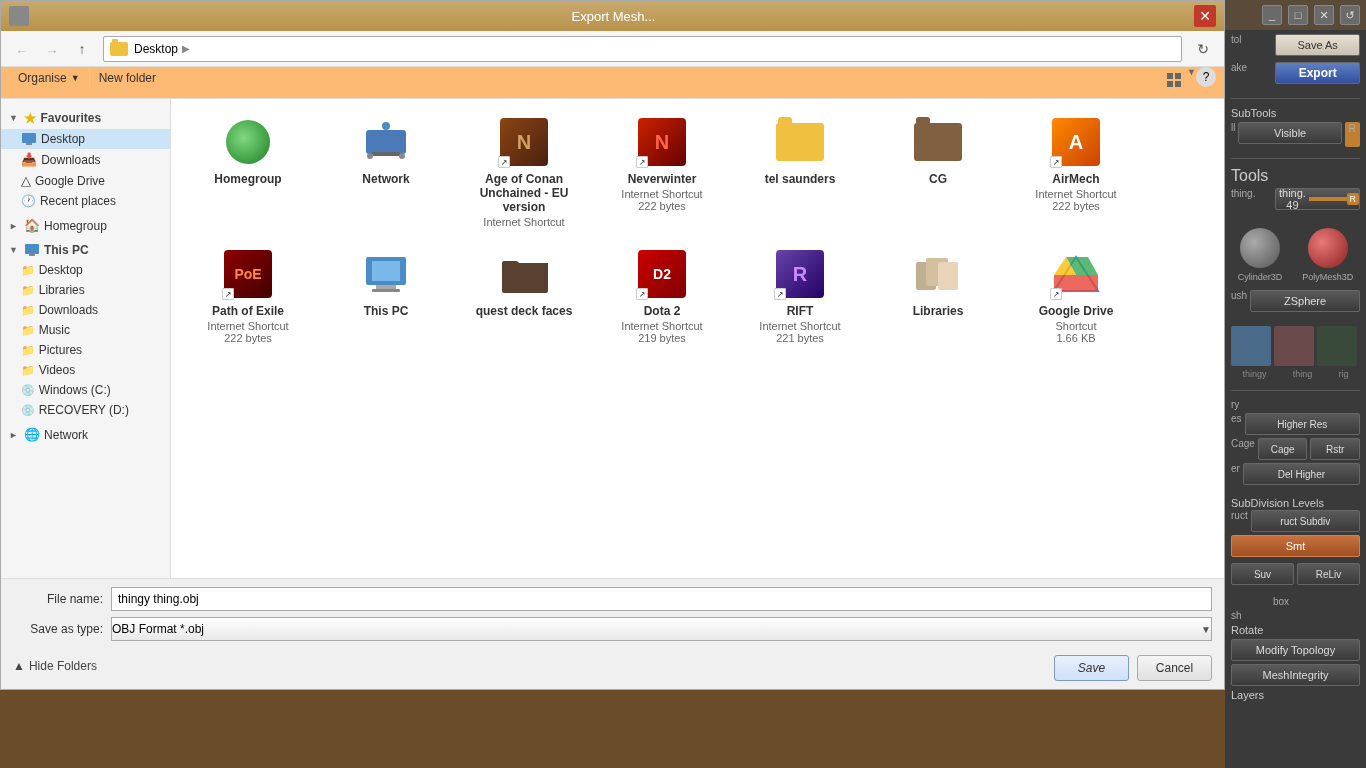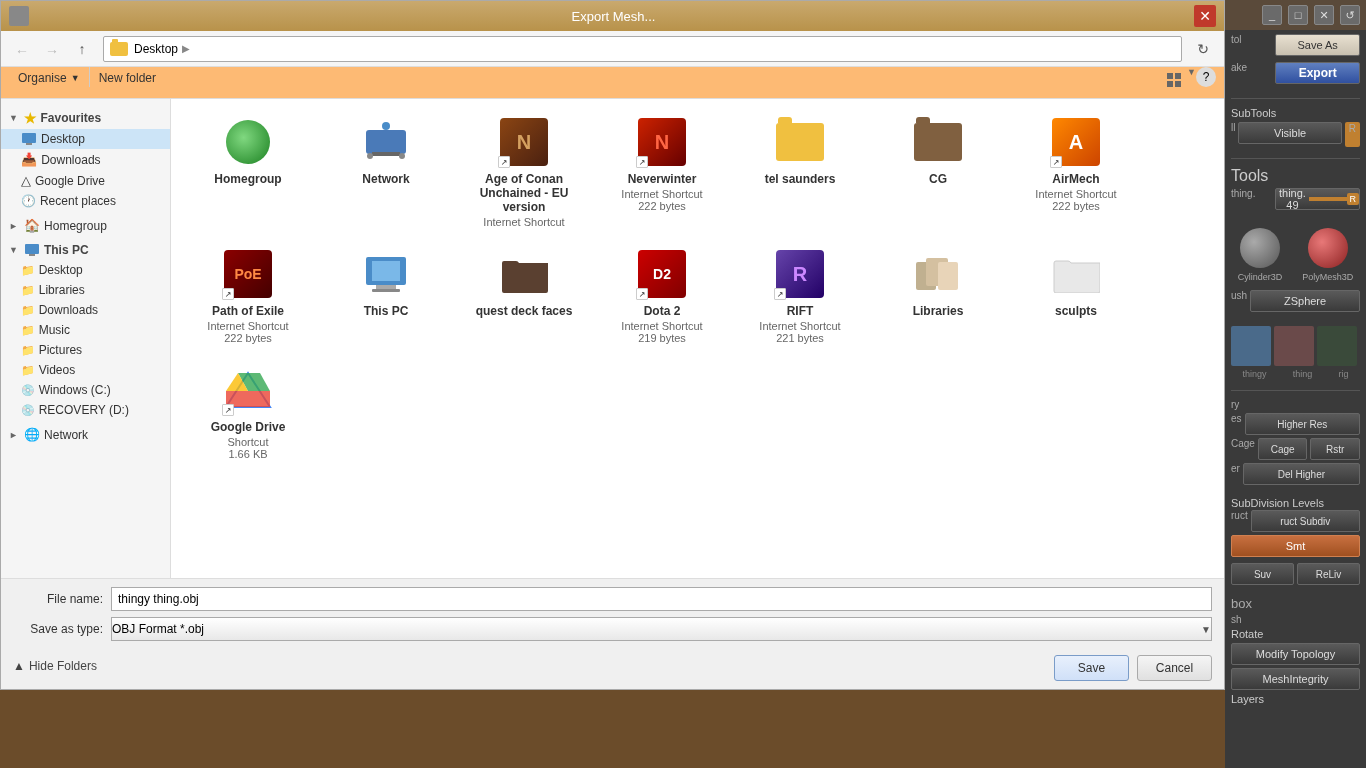--- a/index.html
+++ b/index.html
@@ -323,20 +323,21 @@
       border: 1px solid #aaa;
       background: linear-gradient(to bottom, #f5f5f5, #e0e0e0);
       border-radius: 3px;
       cursor: pointer;
       font-size: 12px;
       color: #333;
     }
     .dialog-btn.primary {
       background: linear-gradient(to bottom, #e8f0fc, #d0e0f8);
       border-color: #7a9cc8;
+      font-style: italic;
     }
 
     
     .right-panel {
       position: absolute;
       top: 0; right: 0;
       width: 141px; height: 768px;
       background: #3a3a3a;
       display: flex;
       flex-direction: column;
@@ -760,28 +761,20 @@
         <div class="file-icon">
           <svg width="48" height="40" viewBox="0 0 48 40">
             <rect x="2" y="8" width="20" height="28" rx="2" fill="#c0b090"></rect>
             <rect x="12" y="4" width="22" height="28" rx="2" fill="#d4c0a0"></rect>
             <rect x="24" y="8" width="20" height="28" rx="2" fill="#e8d4b8"></rect>
           </svg>
         </div>
         <div class="file-name">Libraries</div>
       </div>
 
-      <div class="file-item">
-        <div class="file-icon">
-          <svg width="48" height="38" viewBox="0 0 48 38">
-            <path d="M2,8 Q2,6 4,6 L16,6 Q18,6 19,8 L48,8 L48,36 Q48,38 46,38 L4,38 Q2,38 2,36 Z" fill="#e8e8e8" stroke="#ccc" stroke-width="1"></path>
-          </svg>
-        </div>
-        <div class="file-name">sculpts</div>
-      </div>
 
       <div class="file-item">
         <div class="file-icon" style="position:relative;">
           <svg width="48" height="42" viewBox="0 0 48 42">
             <polygon points="24,4 46,38 2,38" fill="none" stroke="#4285f4" stroke-width="2"></polygon>
             <polygon points="14,4 36,4 46,22 24,22" fill="#34a853" opacity="0.8"></polygon>
             <polygon points="2,22 14,4 24,22" fill="#fbbc05" opacity="0.8"></polygon>
             <polygon points="24,22 46,22 46,38 2,38 2,22" fill="#ea4335" opacity="0.8"></polygon>
           </svg>
           <div class="shortcut-arrow">↗</div>
@@ -931,21 +924,21 @@
       <div class="rp-btn accent" style="flex:1;">Smt</div>
     </div>
     <div class="rp-row">
       <div class="rp-btn-half">Suv</div>
       <div class="rp-btn-half">ReLiv</div>
     </div>
   </div>
 
   <div class="rp-section">
     <div class="rp-row">
-      <span style="color:#aaa;font-size:13px;">box</span>
+      <span style="color:#aaa;font-size:10px;margin-left:42px;">box</span>
     </div>
     <div class="rp-row">
       <span style="color:#aaa;font-size:10px;">sh</span>
     </div>
     <div class="rp-row">
       <span style="color:#ccc;font-size:11px;">Rotate</span>
     </div>
     <div class="rp-btn">Modify Topology</div>
     <div class="rp-btn">MeshIntegrity</div>
     <div class="rp-row">

